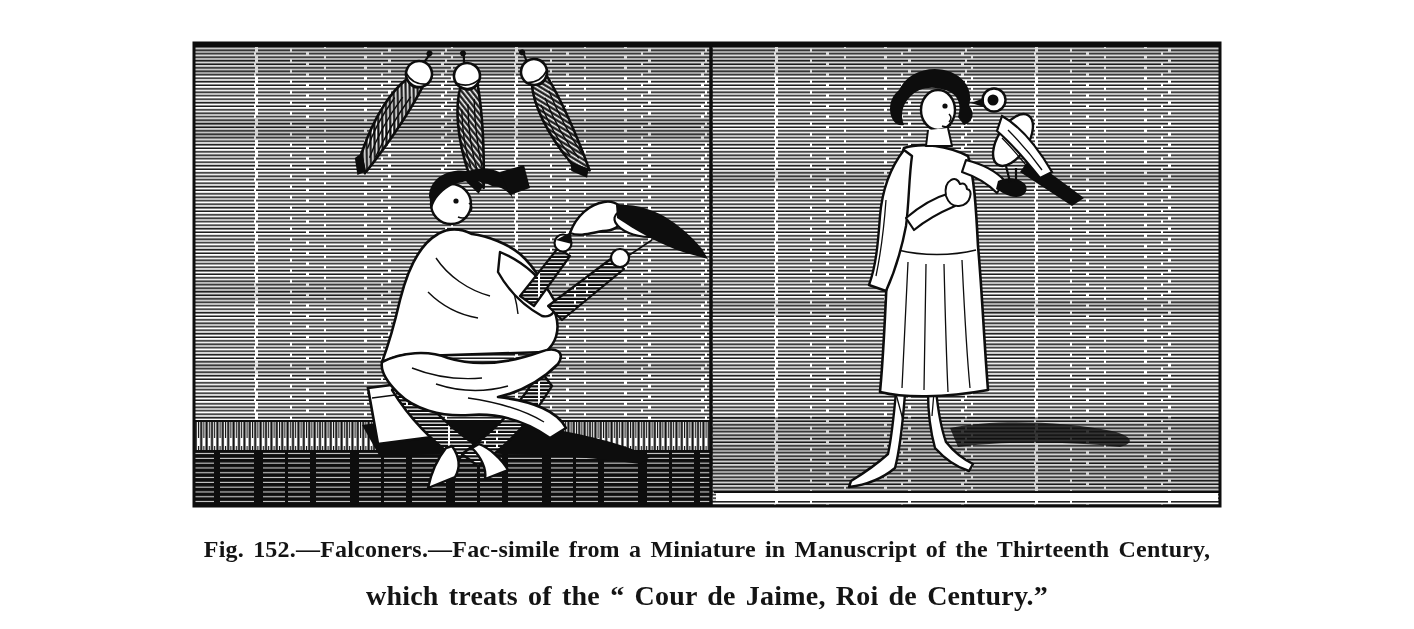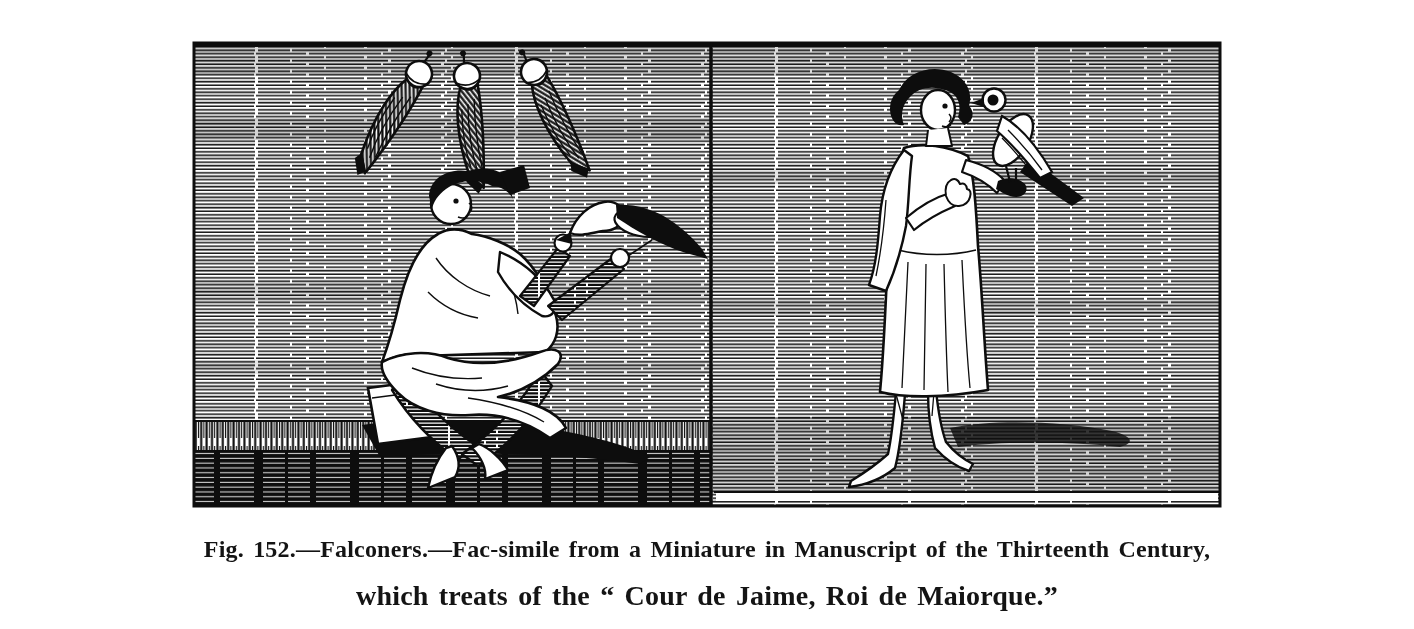--- a/index.html
+++ b/index.html
@@ -184,13 +184,13 @@
 
   <g>
     <rect x="194" y="43" width="1026" height="463" fill="none" stroke="#0d0d0d" stroke-width="3"></rect>
     <path d="M194 44.5 H1220" stroke="#0d0d0d" stroke-width="5"></path>
     <path d="M711 43 V506" stroke="#0d0d0d" stroke-width="3.5"></path>
   </g>
 </svg>
 </figure>
 
 <div class="caption caption-line1">Fig. 152.—Falconers.—Fac-simile from a Miniature in Manuscript of the Thirteenth Century,</div>
-<div class="caption caption-line2">which treats of the “ Cour de Jaime, Roi de Maiorque.”</div>
+<div class="caption caption-line2">which treats of the “ Cour de Jaime, Roi de Century.”</div>
 
 </body></html>

